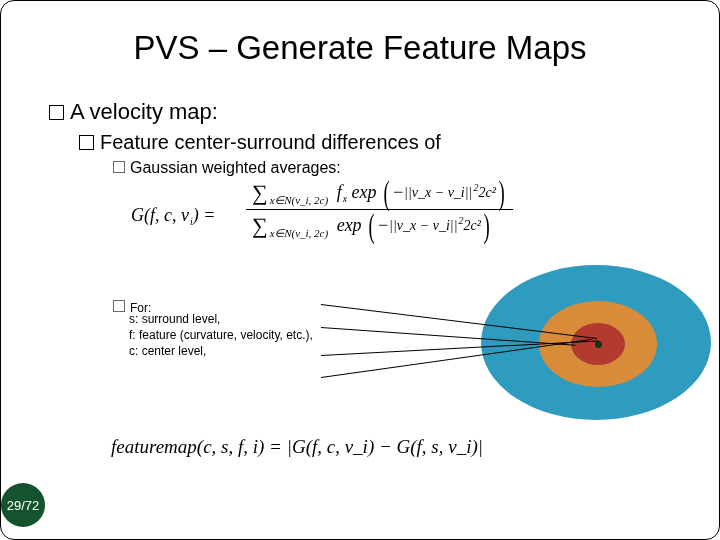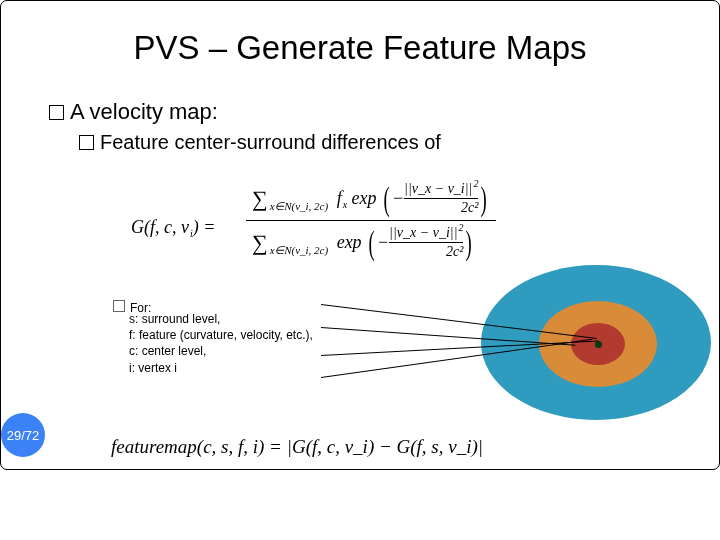--- a/index.html
+++ b/index.html
@@ -1,69 +1,72 @@
 <!DOCTYPE html>
 <html><head>
 <meta charset="utf-8">
 <style>
   html,body{margin:0;padding:0;width:720px;height:540px;background:#fff;font-family:Arial,Helvetica,sans-serif;color:#000;overflow:hidden}
-  .slide{position:relative;width:720px;height:470px;box-sizing:border-box;border:1px solid #000;border-radius:7px}
+  .slide{position:relative;width:720px;height:540px;box-sizing:border-box;border:1px solid #000;border-radius:14px}
   .title{position:absolute;top:28px;left:0;right:0;text-align:center;font-size:33px;font-weight:400}
   .b1{position:absolute;top:98px;left:48px;font-size:22px}
   .b2{position:absolute;top:130px;left:78px;font-size:20px}
   .b3{position:absolute;top:158px;left:112px;font-size:16px}
   .b4{position:absolute;top:299px;left:112px;font-size:12px}
   .deflist{position:absolute;top:310px;left:128px;font-size:12px;line-height:1.35}
   .sq{display:inline-block;width:13px;height:13px;border:1.5px solid #000;background:#fff;margin-right:6px;position:relative;top:1px}
   .sq-sm{display:inline-block;width:10px;height:10px;border:1.3px solid #666;background:#fff;margin-right:5px;position:relative;top:0}
   
   .f1{position:absolute;top:180px;left:130px;font-family:'Times New Roman',serif;font-size:18px;font-style:italic}
-  .f1 .lhs{position:absolute;top:36px;left:0;white-space:nowrap}
+  .f1 .lhs{position:absolute;top:24px;left:0;white-space:nowrap}
   .f1 .frac{position:absolute;top:0;left:115px}
   .f1 .num,.f1 .den{white-space:nowrap;text-align:center}
   .f1 .num{padding:0 6px 2px}
   .f1 .bar{border-top:1.4px solid #000;margin:2px 0}
   .f1 .den{padding:2px 6px 0}
   .sumrow{display:inline-flex;align-items:center;gap:4px}
   .sigma{font-style:normal;font-size:22px;line-height:0.6}
   .sub{font-size:11px;position:relative;top:8px;margin-left:-2px}
   .paren{display:inline-flex;align-items:center}
   .lp,.rp{font-style:normal;font-size:34px;line-height:0.7;transform:scaleX(0.55)}
-  .innerfrac{display:inline-flex;flex-direction:column;align-items:flex-end;font-size:14px}
+  .innerfrac{display:inline-flex;flex-direction:row;align-items:flex-end;font-size:14px}
   .innerfrac .ib{border-top:1.2px solid #000;align-self:stretch;margin:1px 0}
   .sup2{font-size:10px;position:relative;top:-6px;margin-left:1px}
   
   .f2{position:absolute;top:435px;left:110px;font-family:'Times New Roman',serif;font-size:19px;font-style:italic;white-space:nowrap}
   
   .diagram{position:absolute;top:258px;left:450px;width:260px;height:170px}
   .ring{position:absolute;border-radius:50%}
   .ring.outer{width:230px;height:155px;left:30px;top:6px;background:#2e9bbf}
   .ring.mid{width:118px;height:86px;left:88px;top:42px;background:#d88b38}
   .ring.inner{width:54px;height:42px;left:120px;top:64px;background:#b23a2f}
   .dot{position:absolute;width:7px;height:7px;border-radius:50%;background:#0a3a12;left:144px;top:82px}
   .leader{position:absolute;background:#000;height:1.3px;transform-origin:left center}
   .ld1{width:278px;top:45px;left:-130px;transform:rotate(7deg)}
   .ld2{width:255px;top:68px;left:-130px;transform:rotate(4deg)}
   .ld3{width:278px;top:96px;left:-130px;transform:rotate(-3deg)}
   .ld4{width:274px;top:118px;left:-130px;transform:rotate(-8deg)}
   
-  .pg{position:absolute;left:0;bottom:12px;width:44px;height:44px;border-radius:50%;background:#3b82f6;color:#fff;font-size:13px;display:flex;align-items:center;justify-content:center}
+  .pg{position:absolute;left:0;bottom:12px;width:44px;height:44px;border-radius:50%;background:#14532d;color:#fff;font-size:13px;display:flex;align-items:center;justify-content:center}
 </style>
 </head>
 <body>
 
 <div class="slide">
 
   <div class="title">PVS – Generate Feature Maps</div>
 
   <div class="b1">
     <span class="sq"></span><span>A velocity map:</span>
   </div>
   <div class="b2">
     <span class="sq"></span><span>Feature center-surround differences of</span>
+  </div>
+  <div class="b3">
+    <span class="sq-sm"></span><span>Gaussian weighted averages:</span>
   </div>
 
   <div class="f1">
     <div class="lhs">G(f, c, v<span class="sup2" style="top:4px">i</span>) =</div>
     <div class="frac">
       <div class="num sumrow">
         <span class="sigma">∑</span>
         <span class="sub">x∈N(v_i, 2c)</span>
         <span>&nbsp;f<span class="sup2" style="top:4px">x</span> exp</span>
         <span class="paren">
@@ -96,21 +99,20 @@
     </div>
   </div>
 
   <div class="b4">
     <span class="sq-sm"></span><span>For:</span>
   </div>
   <div class="deflist">
     <div>s: surround level,</div>
     <div>f: feature (curvature, velocity, etc.),</div>
     <div>c: center level,</div>
-    <div>i: vertex i</div>
   </div>
 
   <div class="diagram">
     <div class="ring outer"></div>
     <div class="ring mid"></div>
     <div class="ring inner"></div>
     <div class="dot"></div>
     <div class="leader ld1"></div>
     <div class="leader ld2"></div>
     <div class="leader ld3"></div>

